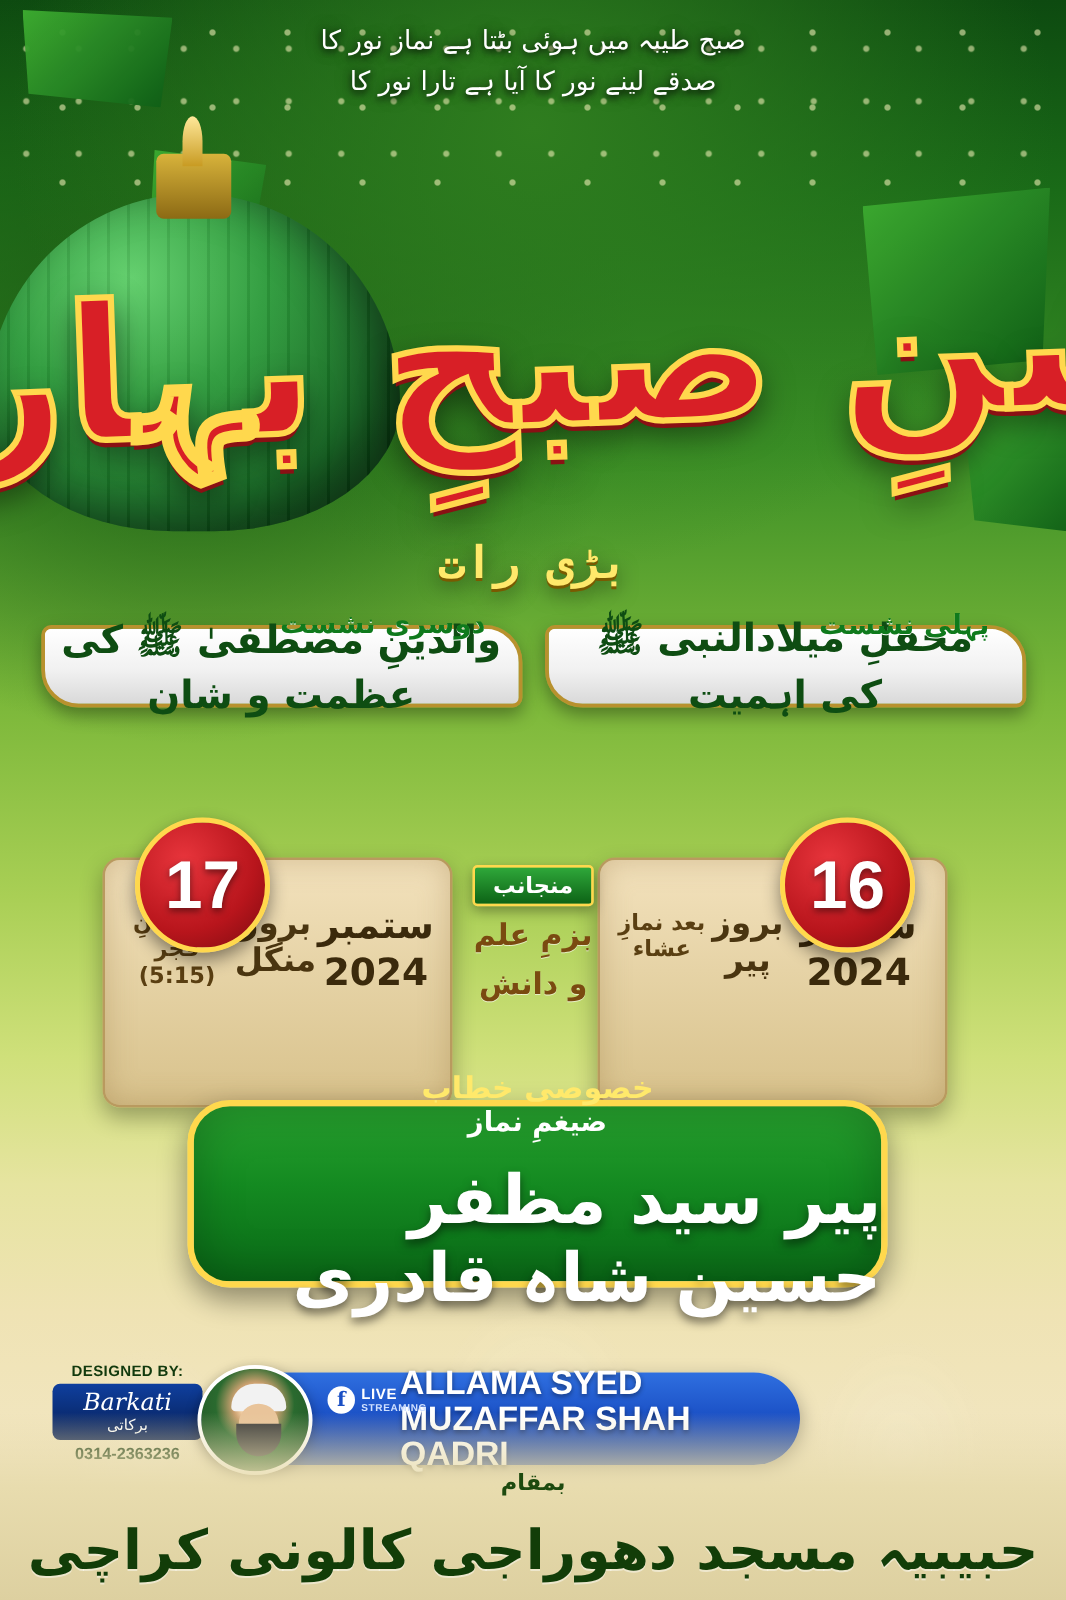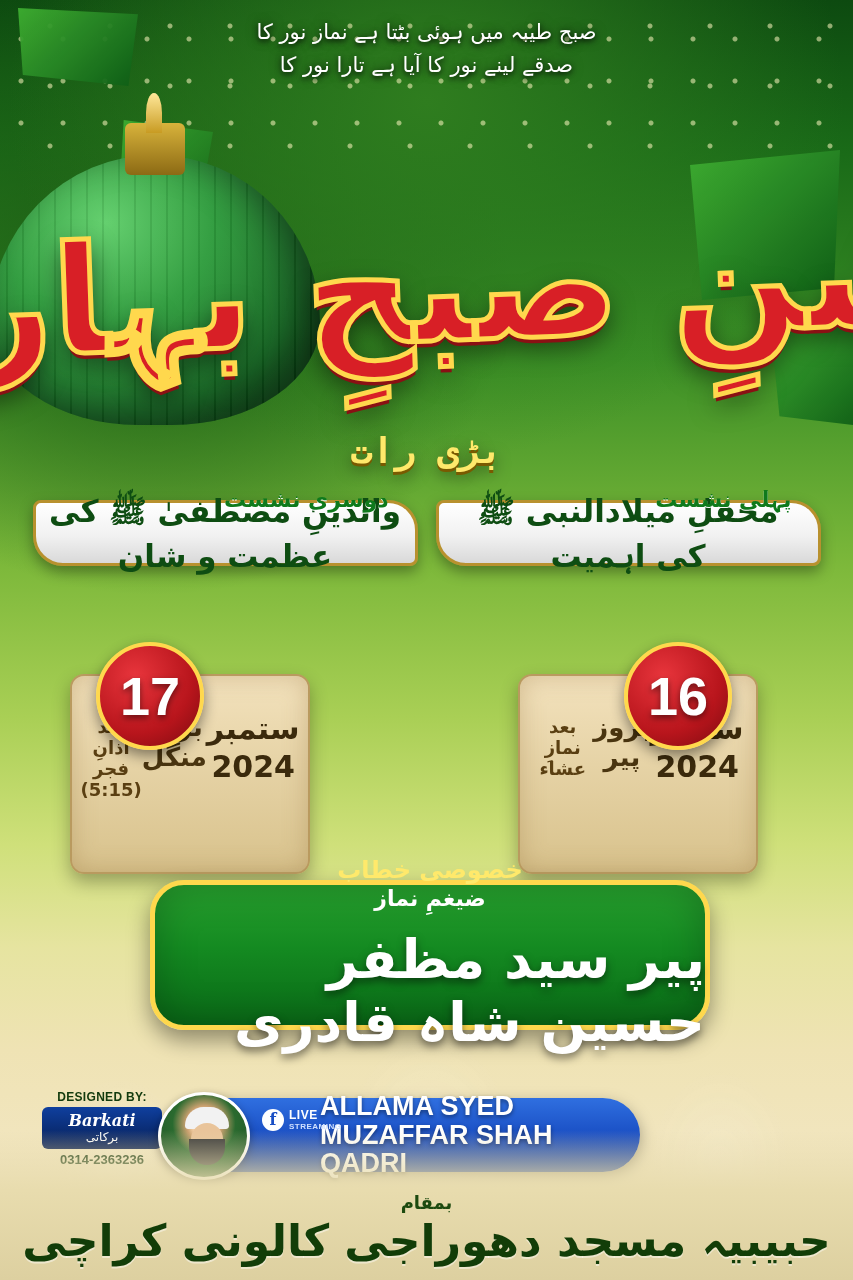--- a/index.html
+++ b/index.html
@@ -153,26 +153,27 @@
     color: #0e4d12;
     padding: 0 10px;
     text-align: center;
   }
 
   
   .scrolls {
     position: absolute; left: 0; right: 0; top: 630px; height: 260px;
   }
   .scroll {
-    position: absolute; top: 44px; width: 240px; height: 200px;
+    position: absolute; top: 56px; width: 280px; height: 200px;
     background: linear-gradient(180deg, #f3e2bd 0%, #e6d3a6 45%, #d8c28c 100%);
     border: 2px solid #b99a5f;
     border-radius: 14px;
     box-shadow: 0 8px 18px rgba(0,0,0,.3), inset 0 0 24px rgba(150,115,60,.35);
     direction: rtl;
+    margin-left: 12px;
   }
   .scroll.right { right: 95px; }
   .scroll.left { left: 70px; }
   .scroll-inner {
     height: 100%;
     display: flex; flex-direction: row; align-items: flex-start; justify-content: center;
     padding: 34px 12px 10px;
     text-align: center;
   }
   .scroll-date {
@@ -260,21 +261,21 @@
   }
   .designer .dz-logo {
     margin-top: 3px;
     background: linear-gradient(180deg, #0f3f9e, #061d52);
     border-radius: 6px;
     padding: 4px 6px 5px;
     color: #fff;
   }
   .designer .dz-logo .brand {
     font-family: "DejaVu Serif", "Liberation Serif", serif;
-    font-style: italic; font-weight: bold; font-size: 16px;
+    font-style: italic; font-weight: normal; font-size: 19px;
   }
   .designer .dz-logo .brand-ur {
     font-family: "DejaVu Sans", "Liberation Sans", sans-serif;
     font-size: 12px;
   }
   .designer .dz-phone {
     margin-top: 3px; font-size: 13px; font-weight: bold; color: #0b2f08;
     font-family: "Liberation Sans", sans-serif;
   }
 
@@ -327,21 +328,21 @@
   }
 
   
   .venue {
     position: absolute; left: 0; right: 0; bottom: 12px;
     direction: rtl; text-align: center;
   }
   .venue-emblem {
     font-family: "DejaVu Sans", "Liberation Sans", sans-serif;
     font-size: 18px; font-weight: bold; color: #1d4a0f;
-    margin-bottom: 2px;
+    margin-bottom: 18px;
   }
   .venue-line {
     font-family: "DejaVu Sans", "Liberation Sans", sans-serif;
     font-size: 44px; font-weight: bold; color: #123d08;
     text-shadow: 0 2px 0 rgba(255,255,255,.45);
     line-height: 1.2;
   }
 </style>
 </head>
 <body>
@@ -390,20 +391,25 @@
 
     <div class="scroll right">
       <div class="daybadge">16</div>
       <div class="scroll-inner">
         <div class="scroll-date">ستمبر 2024</div>
         <div class="scroll-day">بروز پیر</div>
         <div class="scroll-time">بعد نمازِ عشاء</div>
       </div>
     </div>
 
+    <div class="center-tag">
+      <div class="ribbon">منجانب</div>
+      <div class="ct-line">بزمِ علم</div>
+      <div class="ct-line">و دانش</div>
+    </div>
 
     <div class="scroll left">
       <div class="daybadge">17</div>
       <div class="scroll-inner">
         <div class="scroll-date">ستمبر 2024</div>
         <div class="scroll-day">بروز منگل</div>
         <div class="scroll-time">بعد اذانِ فجر (5:15)</div>
       </div>
     </div>
 

